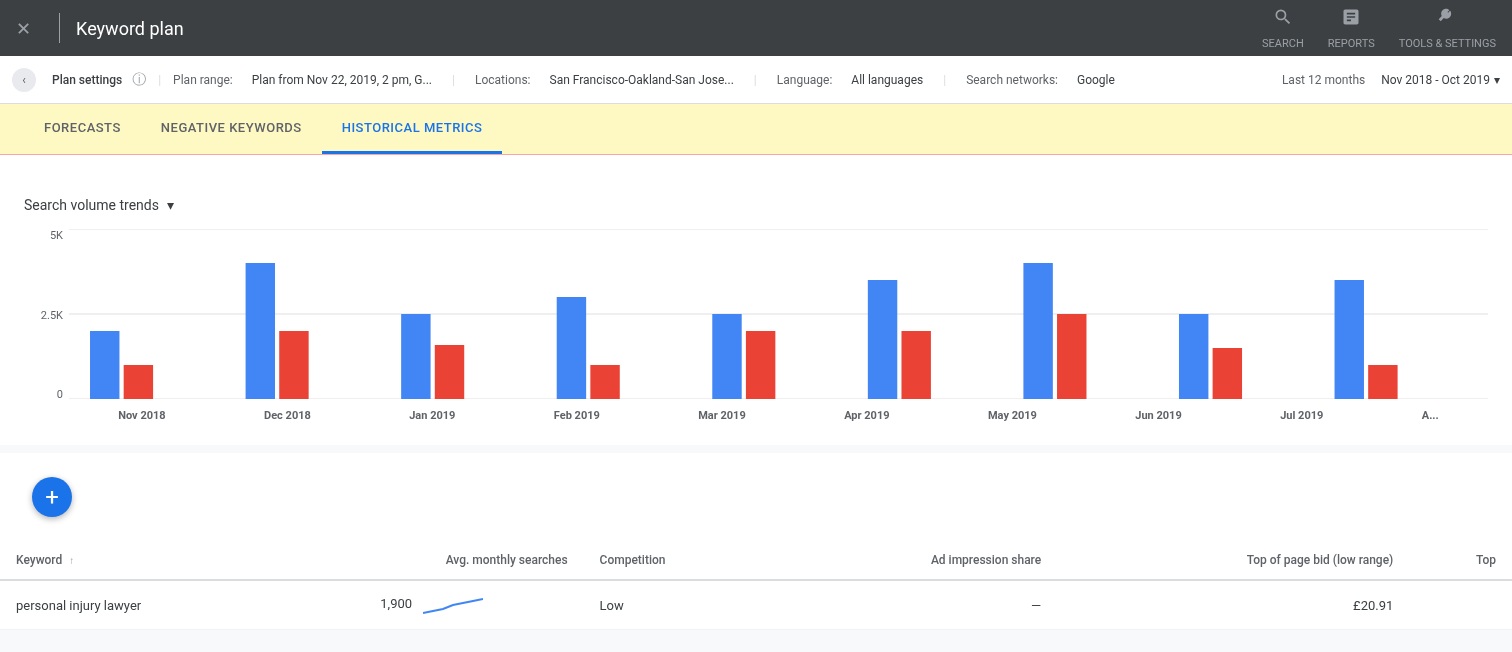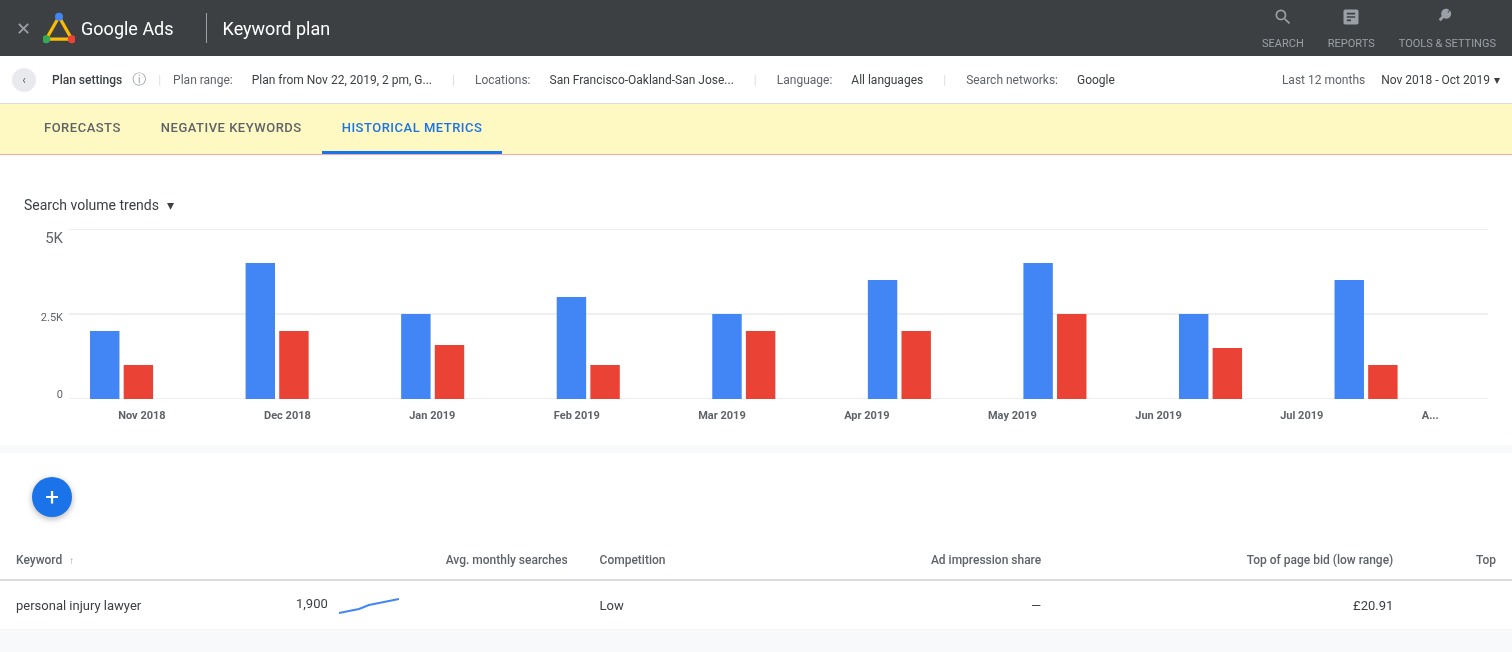--- a/index.html
+++ b/index.html
@@ -243,29 +243,20 @@
       font-size: 10px;
     }
     .dash-value { color: #3c4043; }
     .col-keyword { width: 280px; }
   </style>
 </head>
 <body>
 
 <div class="top-bar">
   <span class="top-bar-close">✕</span>
-  <div class="logo-container">
-    <svg class="logo-triangle" viewBox="0 0 40 40">
-      <polygon points="4,34 20,6 36,34" fill="none" stroke="#fbbc04" stroke-width="4"></polygon>
-      <circle cx="20" cy="6" r="5" fill="#4285f4"></circle>
-      <circle cx="4" cy="34" r="5" fill="#34a853"></circle>
-      <circle cx="36" cy="34" r="5" fill="#ea4335"></circle>
-    </svg>
-    <span class="google-ads-text">Google Ads</span>
-  </div>
   <div class="top-bar-divider"></div>
   <span class="keyword-plan-title">Keyword plan</span>
   <div class="top-bar-spacer"></div>
   <div class="top-bar-actions">
     <div class="top-bar-action">
       <svg viewBox="0 0 24 24">
           <path d="M15.5 14h-.79l-.28-.27A6.471 6.471 0 0 0 16 9.5 6.5 6.5 0 1 0 9.5 16c1.61 0 3.09-.59 4.23-1.57l.27.28v.79l5 4.99L20.49 19l-4.99-5zm-6 0C7.01 14 5 11.99 5 9.5S7.01 5 9.5 5 14 7.01 14 9.5 11.99 14 9.5 14z"></path>
         </svg>
       <span>SEARCH</span>
     </div>
@@ -333,21 +324,21 @@
       <div class="chart-header">
         <div class="chart-title-btn">
           <span>Search volume trends</span>
           <span>▾</span>
         </div>
       </div>
 
       <div style="position:relative; width:100%; height:200px;">
 
         <div style="position:absolute; left:0; top:0; bottom:28px; width:45px; display:flex; flex-direction:column; justify-content:space-between; align-items:flex-end; padding-right:6px;">
-          <span style="font-size:15px;color:#5f6368;">5K</span>
+          <span style="font-size:11px;color:#5f6368;">5K</span>
           <span style="font-size:11px;color:#5f6368;">2.5K</span>
           <span style="font-size:11px;color:#5f6368;">0</span>
         </div>
 
         <svg style="position:absolute; left:45px; right:0; top:0; bottom:28px; width:calc(100% - 45px); height:170px;" viewBox="0 0 1350 170" preserveAspectRatio="none">
 
           <line x1="0" y1="0" x2="1350" y2="0" stroke="#e0e0e0" stroke-width="1"></line>
           <line x1="0" y1="85" x2="1350" y2="85" stroke="#e0e0e0" stroke-width="1"></line>
           <line x1="0" y1="170" x2="1350" y2="170" stroke="#e0e0e0" stroke-width="1"></line>
 
@@ -426,21 +417,21 @@
             <th style="text-align:right;">
               <span>Top</span>
             </th>
           </tr>
         </thead>
         <tbody>
           <tr>
             <td class="col-keyword">
               <span>personal injury lawyer</span>
             </td>
-            <td style="text-align:left; padding-right:16px;">
+            <td style="text-align:center; padding-right:16px;">
               <span>1,900</span>
               <svg width="60" height="24" viewBox="0 0 60 24" style="vertical-align:middle; margin-left:8px;">
                 <polyline points="0,20 10,18 20,16 30,12 40,10 50,8 60,6" fill="none" stroke="#4285f4" stroke-width="2"></polyline>
               </svg>
             </td>
             <td>
               <span>Low</span>
             </td>
             <td style="text-align:right;">
               <span class="dash-value">—</span>

